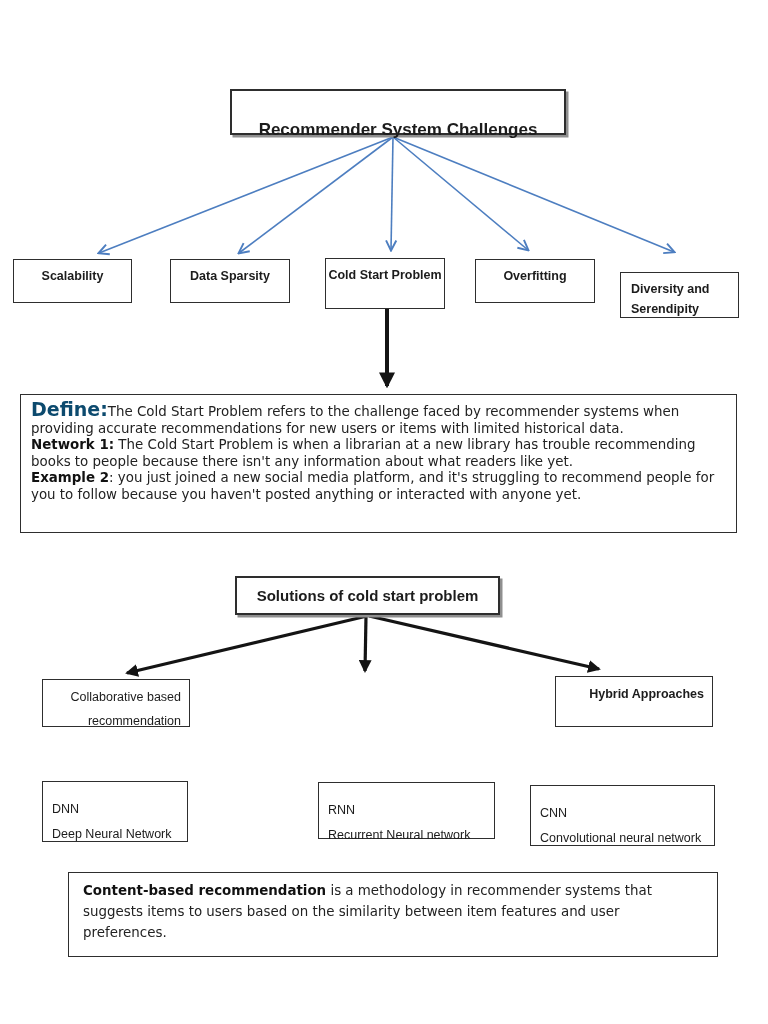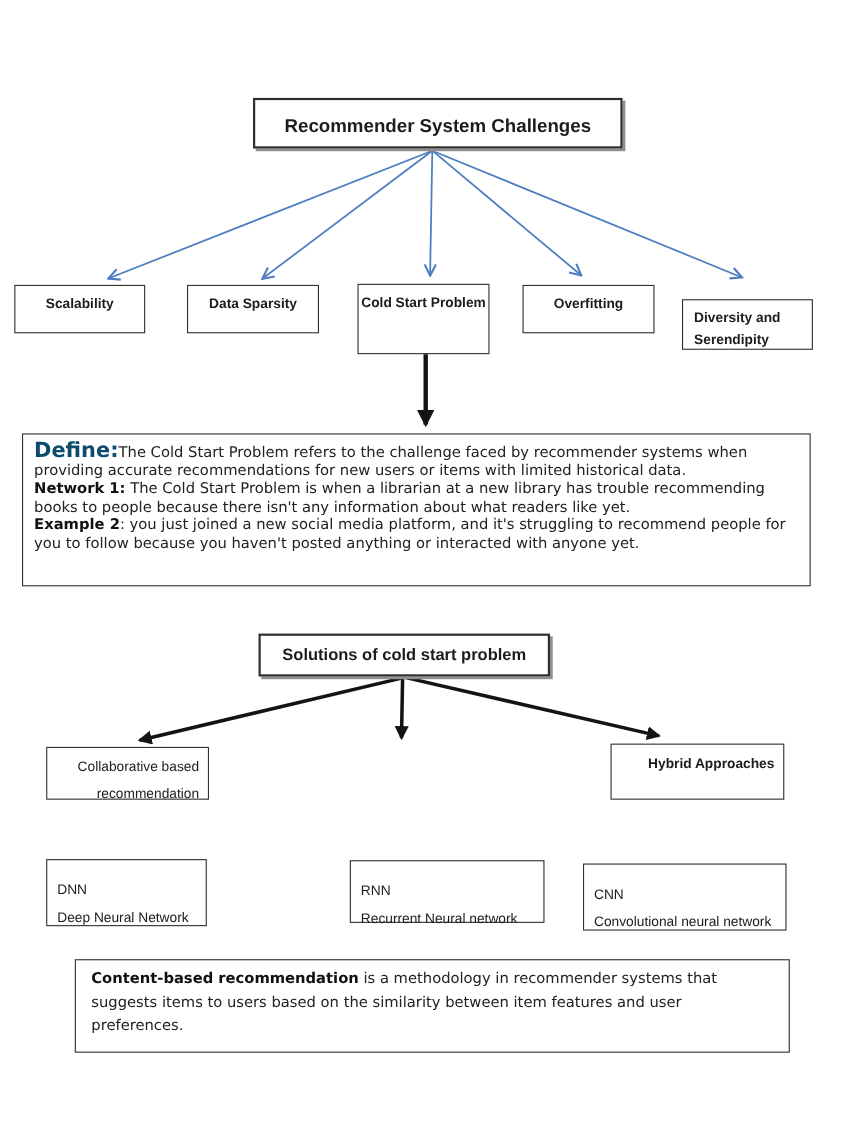--- a/index.html
+++ b/index.html
@@ -17,29 +17,29 @@
     border:1.6px solid #2e2e2e;
     background:#ffffff;
     box-sizing:border-box;
   }
   .shadowed{box-shadow:2.5px 2.5px 0 #8f8f8f;}
   .title-box{
     left:230px;top:89px;width:336px;height:46px;
     border-width:2px;
     text-align:center;
     font-weight:bold;font-size:17px;
-    padding-top:14px;
+    padding-top:29px;
   }
   .challenge{
     font-weight:bold;font-size:12.5px;line-height:20px;
     text-align:center;padding-top:6px;
   }
   .ch0{left:13px;top:259px;width:119px;height:44px;}
   .ch1{left:170px;top:259px;width:120px;height:44px;}
-  .ch2{left:325px;top:258px;width:120px;height:64px;}
+  .ch2{left:325px;top:258px;width:120px;height:51px;}
   .ch3{left:475px;top:259px;width:120px;height:44px;}
   .ch4{left:620px;top:272px;width:119px;height:46px;text-align:left;padding-left:10px;padding-right:8px;}
   .define-box{
     left:20px;top:394px;width:717px;height:139px;
     border-width:1.4px;
     font-family:"DejaVu Sans",sans-serif;
     font-size:13.4px;line-height:16.6px;
     padding:6px 10px;
     color:#222;
   }

